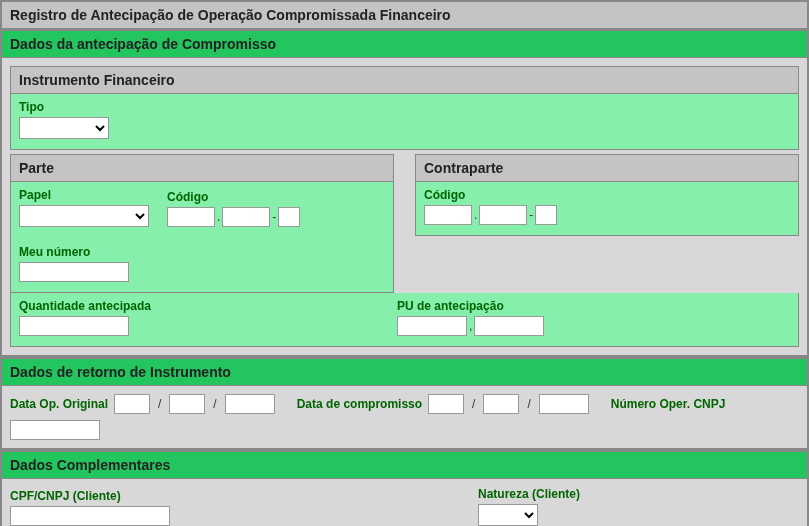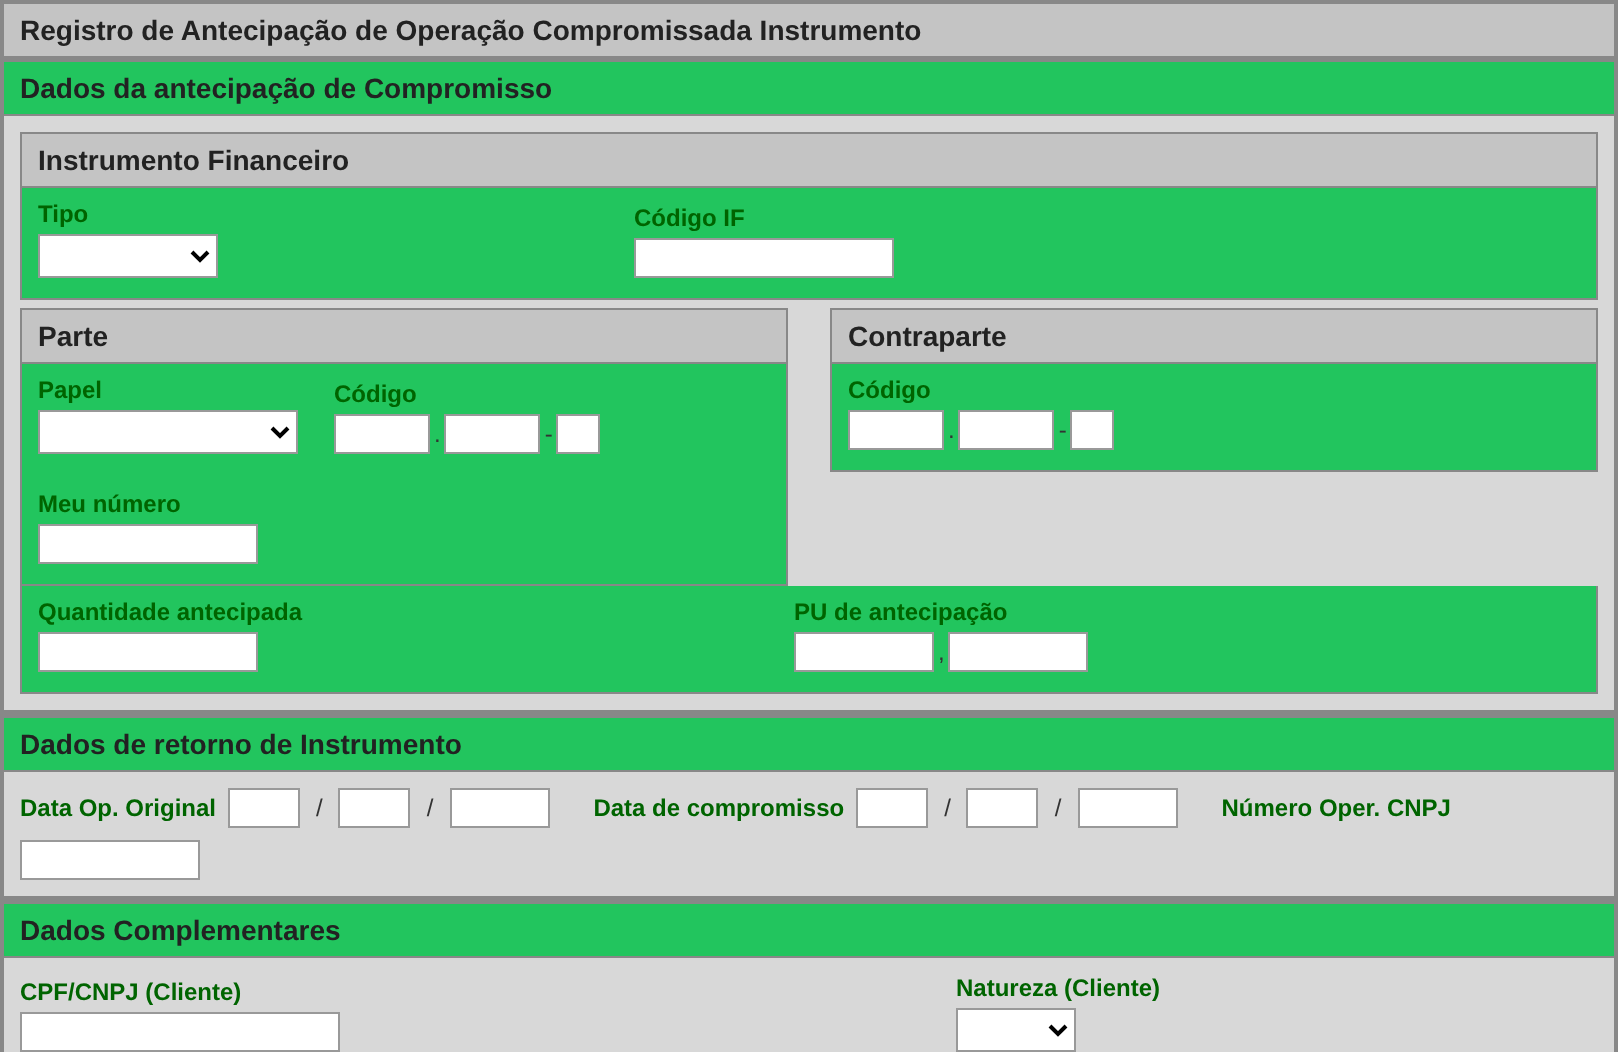--- a/index.html
+++ b/index.html
@@ -35,21 +35,21 @@
     }
     .inner-section-title {
       background: #c4c4c4;
       border: 1px solid #888;
       padding: 5px 8px;
       font-weight: bold;
       color: #222;
       font-size: 14px;
     }
     .inner-section-body {
-      background: #22c55e;
+      background: #86efac;
       border: 1px solid #888;
       border-top: none;
       padding: 6px 8px 10px 8px;
     }
     .row2 { display: flex; gap: 21px; }
     .half { flex: 1; }
     .label {
       color: #006400;
       font-weight: bold;
       font-size: 12px;
@@ -76,36 +76,32 @@
       font-size: 12px;
     }
     .field-group { display: inline-block; vertical-align: top; }
     .hline { display: flex; align-items: flex-end; gap: 18px; flex-wrap: wrap; }
     .sep { color: #333; font-size: 12px; padding: 0 2px; }
     .mt4 { margin-top: 4px; }
   </style>
 </head>
 <body>
 
-<div class="page-title">Registro de Antecipação de Operação Compromissada Instrumento</div>
+<div class="page-title">Registro de Antecipação de Operação Compromissada Financeiro</div>
 
 <div class="section-title">Dados da antecipação de Compromisso</div>
 
 <div class="outer-box">
 
   <div class="inner-section-title">Instrumento Financeiro</div>
   <div class="inner-section-body">
     <div class="hline">
       <div class="field-group" style="width:280px;">
         <span class="label">Tipo</span>
         <select style="width:90px;" value=""></select>
-      </div>
-      <div class="field-group">
-        <span class="label">Código IF</span>
-        <input type="text" style="width: 130px;" value="">
       </div>
     </div>
   </div>
 
   <div class="row2 mt4">
     <div class="half">
       <div class="inner-section-title">Parte</div>
       <div class="inner-section-body">
         <div class="hline">
           <div class="field-group" style="width:130px;">

